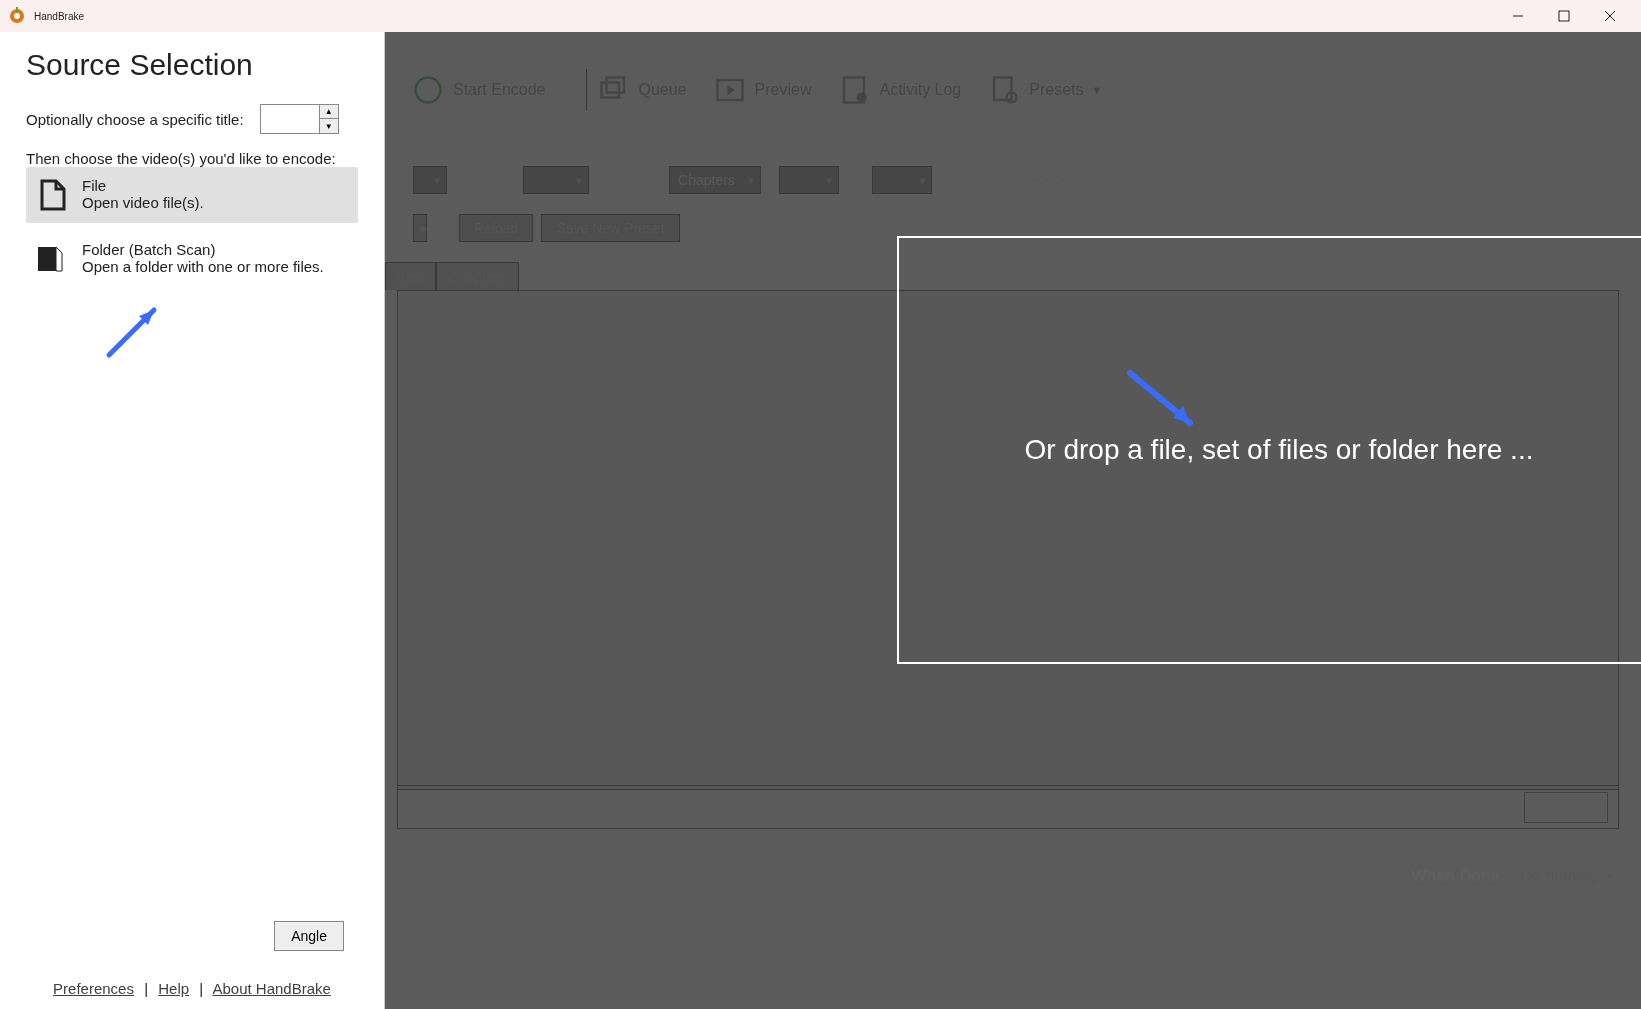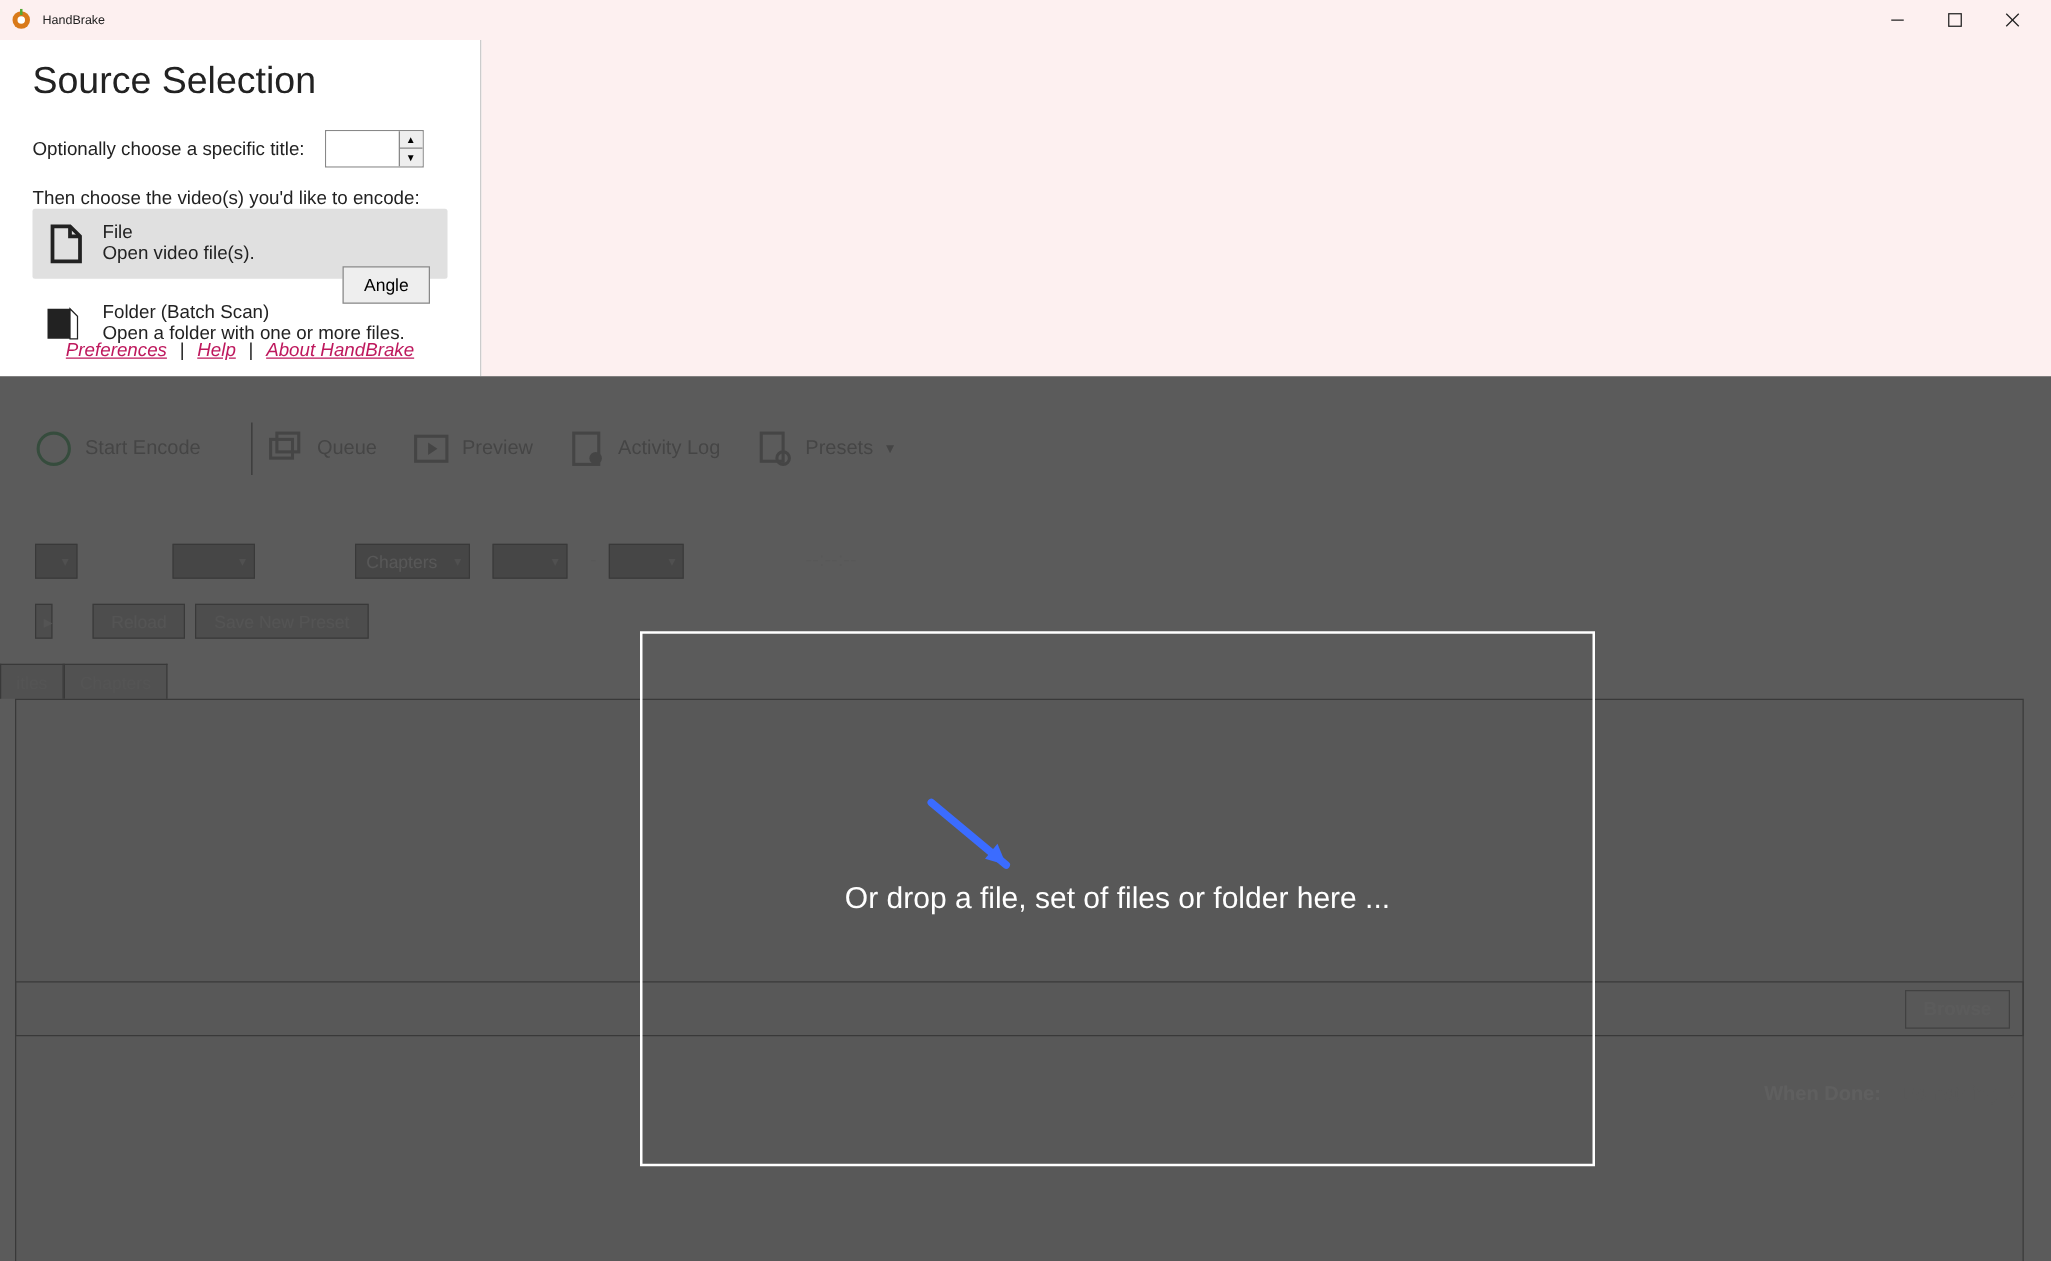--- a/index.html
+++ b/index.html
@@ -8,21 +8,21 @@
 
 
 .titlebar { height: 32px; display: flex; align-items: center; padding: 0 8px; background: #fdf0f0; }
 .titlebar .appicon { width: 18px; height: 18px; margin-right: 8px; }
 .titlebar .title { font-size: 10px; color: #222; }
 .winctrls { margin-left: auto; display: flex; }
 .winctrls .winbtn { width: 46px; height: 32px; display: flex; align-items: center; justify-content: center; font-size: 14px; color: #222; }
 .winctrls .winbtn svg { width: 12px; height: 12px; stroke: #222; stroke-width: 1; fill: none; }
 
 
-.main { display: flex; position: absolute; top: 32px; left: 0; right: 0; bottom: 0; flex-direction: column; }
+.main { display: flex; position: absolute; top: 32px; left: 0; right: 0; bottom: 0; }
 
 
 .source-panel { width: 385px; background: #fff; display: flex; flex-direction: column; padding: 16px 26px 6px 26px; position: relative; border-right: 1px solid #ccc;}
 .source-panel h1 { font-size: 30px; font-weight: 400; color: #222; margin-bottom: 22px; }
 .title-row { display: flex; align-items: center; margin-bottom: 16px; }
 .title-row label { font-size: 15px; color: #222; margin-right: 16px; }
 .spinbox { display: flex; align-items: stretch; border: 1px solid #888; height: 30px; }
 .spinbox input { width: 58px; border: none; outline: none; font-size: 14px; padding: 0 4px; }
 .spinbtns { display: flex; flex-direction: column; border-left: 1px solid #888; background: #eee; }
 .spinbtns div { width: 18px; height: 14px; display: flex; align-items: center; justify-content: center; font-size: 8px; }
@@ -34,21 +34,21 @@
 .src-option .opt-icon { width: 36px; height: 36px; flex-shrink: 0; margin-right: 12px; display:flex; align-items:center; justify-content:center;}
 .src-option .opt-text .opt-title { font-size: 15px; color: #222; }
 .src-option .opt-text .opt-desc { font-size: 15px; color: #222; }
 
 .arrow1 { position: absolute; left: 104px; top: 268px; pointer-events:none;}
 
 .cancel-area { position: absolute; bottom: 58px; right: 40px; }
 .cancel-btn { border: 1px solid #888; background: #eee; padding: 6px 16px; font-size: 14px; }
 
 .links { position: absolute; bottom: 12px; left: 0; right: 0; text-align: center; font-size: 15px; color: #555; }
-.links a { color: #be185d; text-decoration: underline; font-style: italic; }
+.links a { color: #404040; text-decoration: underline; }
 .links .sep { color: #222; margin: 0 6px; }
 
 
 .right-panel { flex: 1; position: relative; background: #eee; }
 .right-cover { position: absolute; inset: 0; background: rgba(50,50,50,0.78); }
 .toolbar { position: absolute; top: 28px; left: 0; right: 0; height: 60px; display: flex; align-items: center; padding: 0 28px; }
 .toolbar .titem { display: flex; align-items: center; margin-right: 28px; color: #888; font-size: 16px; }
 .toolbar .titem .ticon { width: 30px; height: 30px; margin-right: 10px; display:flex;align-items:center;justify-content:center;}
 .toolbar .titem:last-child .dd { margin-left: 8px; font-size: 11px; }
 .tsep { width:1px; height: 42px; background:#444; margin: 0 12px;}
@@ -69,21 +69,21 @@
 .browse-row { position:absolute; bottom:180px; left:12px; right:22px; height:44px; border:1px solid #555; display:flex; align-items:center; justify-content:flex-end; padding:0 10px;}
 .browse-row .browse-btn { border:1px solid #777; padding:6px 14px; font-size:15px; font-weight:600; color:#eee;}
 
 .done-row { position:absolute; bottom:124px; right:26px; display:flex; align-items:center; font-size:16px;}
 .done-row .lbl { font-weight:700; color:#fff; margin-right:16px;}
 .done-row .val { color:#ddd; }
 .done-row .dd { margin-left:6px;font-size:11px;color:#ddd;}
 
 
 .drop-zone { position: absolute; top: 204px; left: 512px; width: 764px; height: 428px; border: 2px solid #fff; display: flex; align-items: center; justify-content: center; z-index: 50; }
-.drop-text { color: #fff; font-size: 24px; font-weight: 300; }
+.drop-text { color: #fff; font-size: 28px; font-weight: 300; }
 .arrow2 { position: absolute; top: 336px; left: 740px; z-index:60; pointer-events:none;}
 
 </style>
 </head>
 <body>
 
 <div class="titlebar">
   <span class="appicon">
     <svg viewBox="0 0 18 18">
         <circle cx="9" cy="9" r="7" fill="#d97a1a"></circle>

